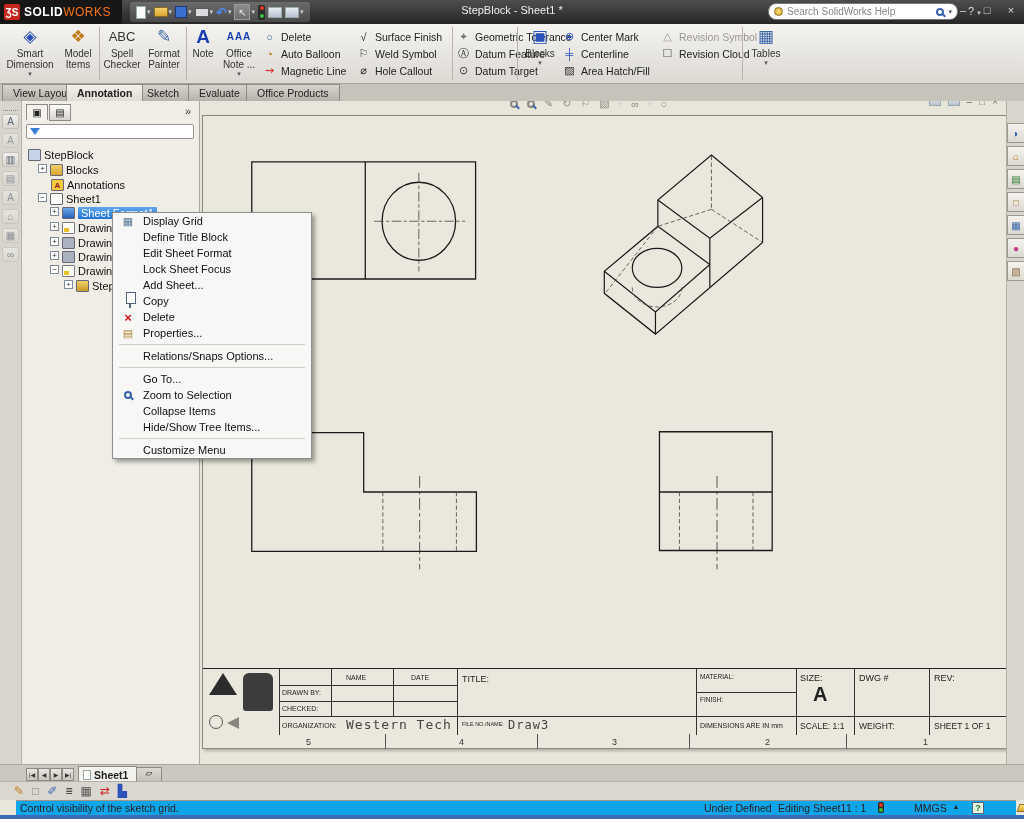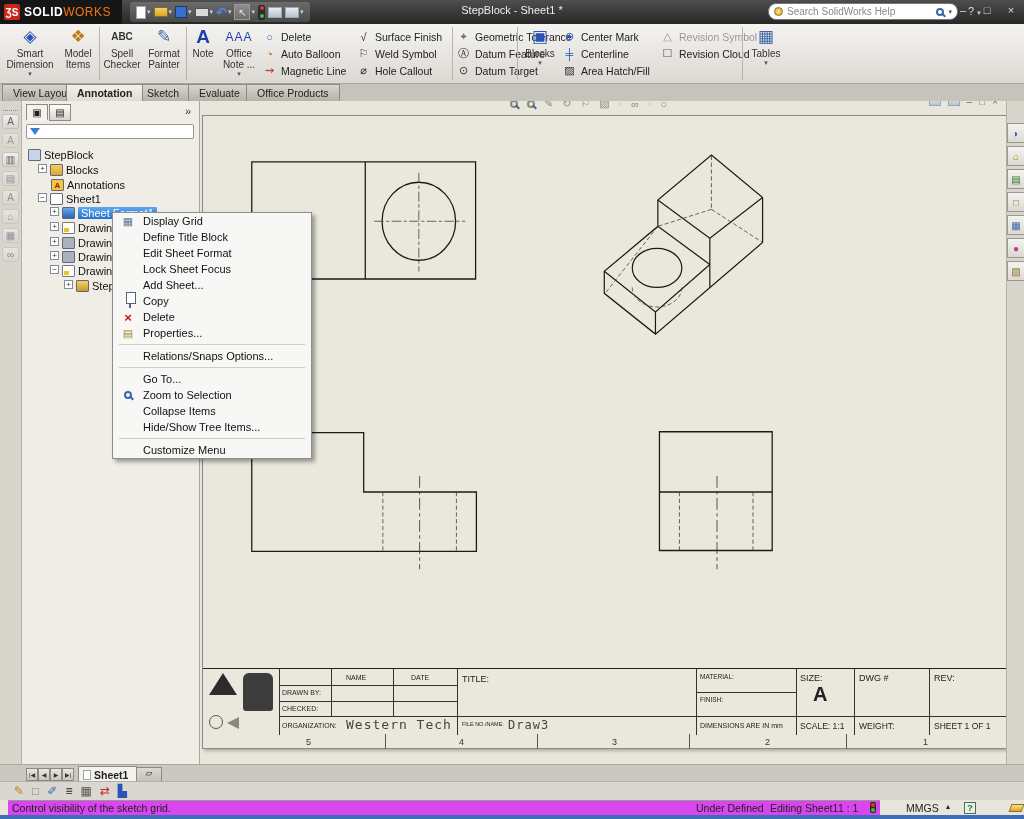--- a/index.html
+++ b/index.html
@@ -118,21 +118,21 @@
   .sheettabs { left:0; top:764px; width:1024px; height:17px; background:#ccc8c0; border-top:1px solid #a9a69e; }
   .navbtn { width:12px; height:13px; border:1px solid #8d8a83; background:linear-gradient(#e9e7e1,#c9c6bf);
     font-size:6px; text-align:center; line-height:12px; color:#333; display:inline-block; }
   .stab { position:absolute; top:1px; height:16px; background:#f4f2ec; border:1px solid #8d8a83; border-bottom:none;
     font-size:10.5px; font-weight:bold; padding:1px 8px 0 4px; display:flex; gap:3px; align-items:center; }
   .stab2 { position:absolute; top:2px; height:15px; width:26px; background:linear-gradient(#dcd9d2,#c2bfb7);
     border:1px solid #8d8a83; border-bottom:none; text-align:center; font-size:9px; }
   .toolrow { left:0; top:781px; width:1024px; height:19px; background:#dad7d0; border-top:1px solid #b4b1a9;
     display:flex; align-items:center; gap:8px; padding-left:14px; }
   .toolrow span { font-size:12px; }
-  .statusbar { left:8px; top:800px; width:872px; height:15px; background:#d946ef; border-top:1px solid #9a978f;
+  .statusbar { left:16px; top:800px; width:1000px; height:15px; background:#0ea5e9; border-top:1px solid #9a978f;
     font-size:10.5px; color:#222; }
   .bluestrip { left:0; top:815px; width:1024px; height:4px; background:#3e6db5; }
   .trafficmini { display:inline-block; width:6px; height:11px; background:#2a2a2a; border-radius:2px;
     vertical-align:middle; position:relative; }
   .trafficmini i { position:absolute; left:1px; width:4px; height:4px; border-radius:50%; }
   .qbox { display:inline-block; width:12px; height:12px; border:1px solid #567; background:#e8f0e0;
     color:#1a7a2a; font-weight:bold; font-size:9px; text-align:center; line-height:11px; vertical-align:middle; }
   .tagic { display:inline-block; width:13px; height:8px; background:linear-gradient(#ffe27a,#d9a62e);
     border:1px solid #8a6d1f; transform:skewX(-20deg); vertical-align:middle; }
 </style>
@@ -199,34 +199,34 @@
     <span class="bicon" style="color:#2a52b8">◈</span>
     <span class="blabel">Smart Dimension</span>
     <span class="bdd">▾</span>
   </div>
   <div class="bigbtn" style="left:58px; width:40px">
     <span class="bicon" style="color:#c07a18">❖</span>
     <span class="blabel">Model Items</span>
   </div>
   <div class="rsep" style="left:99px"></div>
   <div class="bigbtn" style="left:101px; width:42px">
-    <span class="bicon" style="font-size:10px; font-weight:bold; color:#333">ABC</span>
+    <span class="bicon" style="font-size:13px; font-weight:normal; color:#333">ABC</span>
     <span class="blabel">Spell Checker</span>
   </div>
   <div class="bigbtn" style="left:143px; width:42px">
     <span class="bicon" style="color:#3a66a8">✎</span>
     <span class="blabel">Format Painter</span>
   </div>
   <div class="rsep" style="left:186px"></div>
   <div class="bigbtn" style="left:188px; width:30px">
     <span class="bicon" style="color:#1a3fb0; font-weight:bold; font-size:19px">A</span>
     <span class="blabel">Note</span>
   </div>
   <div class="bigbtn" style="left:218px; width:42px">
-    <span class="bicon" style="color:#1a3fb0; font-size:12px; font-weight:normal; letter-spacing:1px">AAA</span>
+    <span class="bicon" style="color:#1a3fb0; font-size:10px; font-weight:bold; letter-spacing:1px">AAA</span>
     <span class="blabel">Office Note ...</span>
     <span class="bdd">▾</span>
   </div>
   <div class="stack" style="left:262px">
     <div class="stackrow">
         <span class="sicon" style="color:#3a66a8">○</span>
         <span>Delete</span>
       </div>
     <div class="stackrow">
         <span class="sicon" style="color:#c07a18">◔</span>

